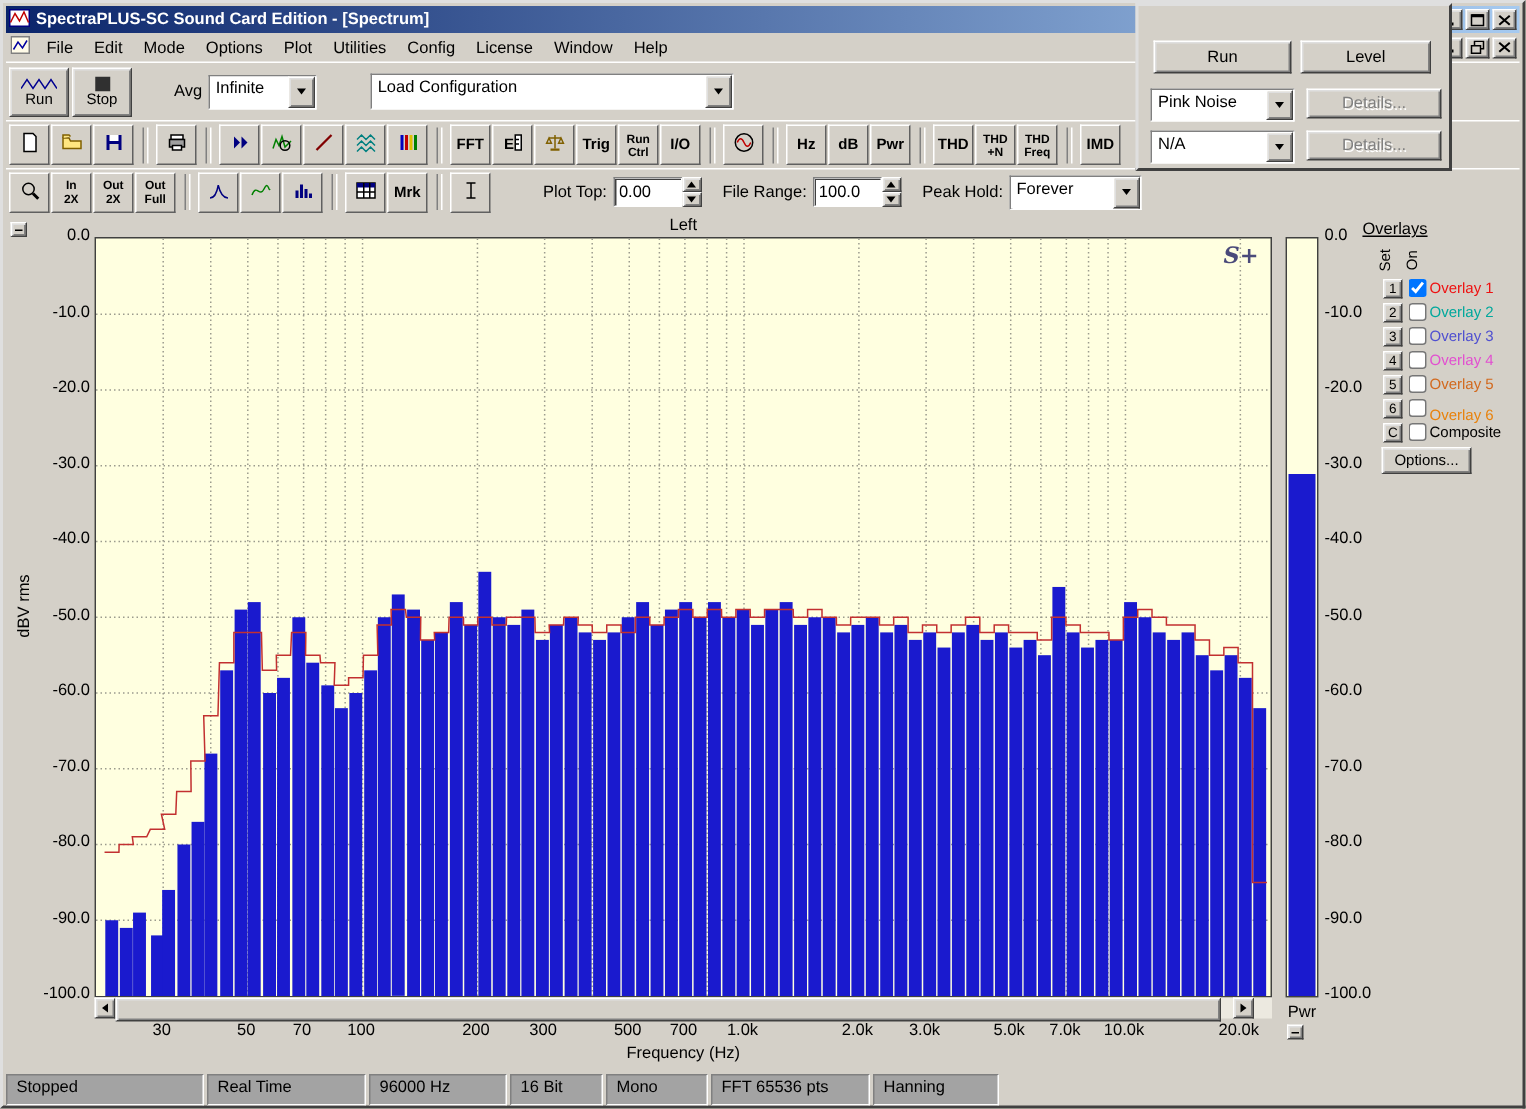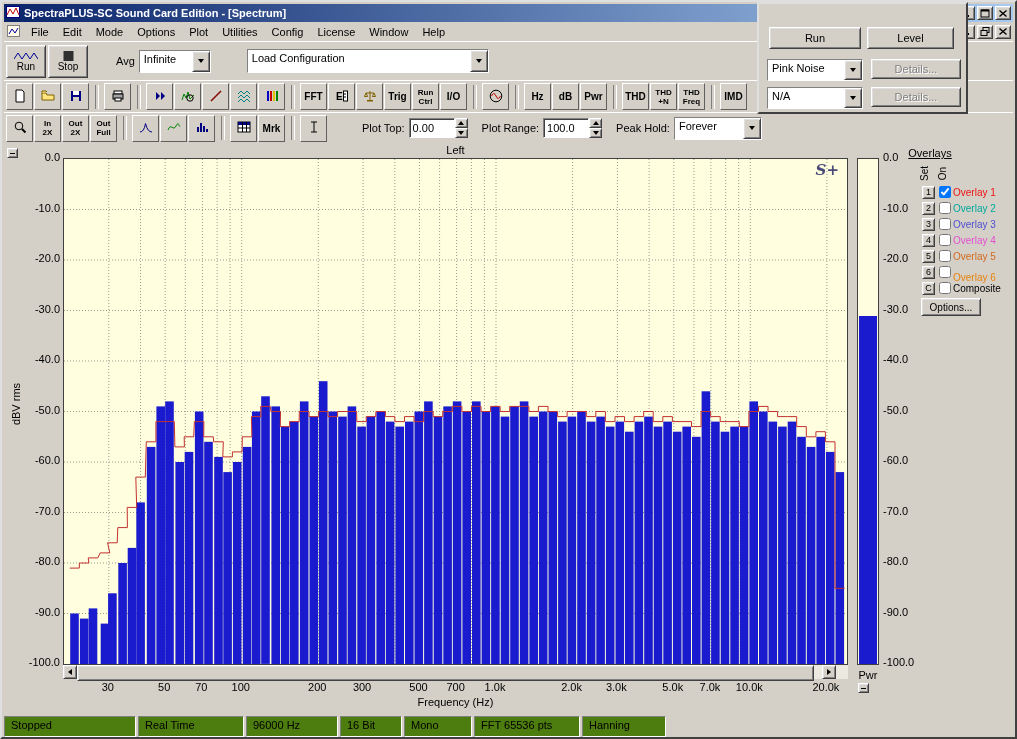--- a/index.html
+++ b/index.html
@@ -2,21 +2,21 @@
 <html><head>
 <meta charset="utf-8">
 <style>
   html,body{margin:0;padding:0;}
   body{
     width:1017px;height:739px;box-sizing:border-box;position:relative;overflow:hidden;
     background:#d4d0c8;color:#000;font-family:"Liberation Sans","DejaVu Sans",sans-serif;font-size:11px;
     border:2px solid;border-color:#dfdfdf #404040 #404040 #dfdfdf;
   }
   .r1{border:1px solid;border-color:#fff #404040 #404040 #fff;box-shadow:inset 1px 1px 0 #dfdfdf,inset -1px -1px 0 #808080;background:#d4d0c8;}
-  .s2{border:1px solid;border-color:#808080 #fff #fff #808080;background:#4d7c0f;}
+  .s2{border:1px solid;border-color:#808080 #fff #fff #808080;background:#a3a3a3;}
   button{font-family:inherit;font-size:11px;cursor:default;}
   
   #titlebar{position:absolute;left:2px;top:2px;right:2px;height:18px;background:linear-gradient(to right,#0a246a,#a6caf0);display:flex;align-items:center;padding:0 2px;}
   #titlebar .t{color:#fff;font-weight:bold;margin-left:4px;white-space:nowrap;}
   .winbtn{width:16px;height:14px;margin-left:2px;display:flex;align-items:center;justify-content:center;padding:0;}
   #win-buttons{margin-left:auto;display:flex;}
   
   #menubar{position:absolute;left:2px;top:20px;right:2px;height:19px;display:flex;align-items:center;padding-left:3px;}
   .menu-item{padding:2px 7px;}
   #mdi-buttons{margin-left:auto;display:flex;margin-right:2px;}
@@ -376,21 +376,21 @@
   <span class="lab" style="margin-left:34px;">Plot Top:</span>
   <input class="numinput" value="0.00" style="">
   <span class="spin">
     <button class="r1">
         <i class="arrow-up"></i>
       </button>
     <button class="r1">
         <i class="arrow-down"></i>
       </button>
   </span>
-  <span class="lab">Plot Range:</span>
+  <span class="lab">File Range:</span>
   <input class="numinput" value="100.0" style="">
   <span class="spin">
     <button class="r1">
         <i class="arrow-up"></i>
       </button>
     <button class="r1">
         <i class="arrow-down"></i>
       </button>
   </span>
   <span class="lab">Peak Hold:</span>

